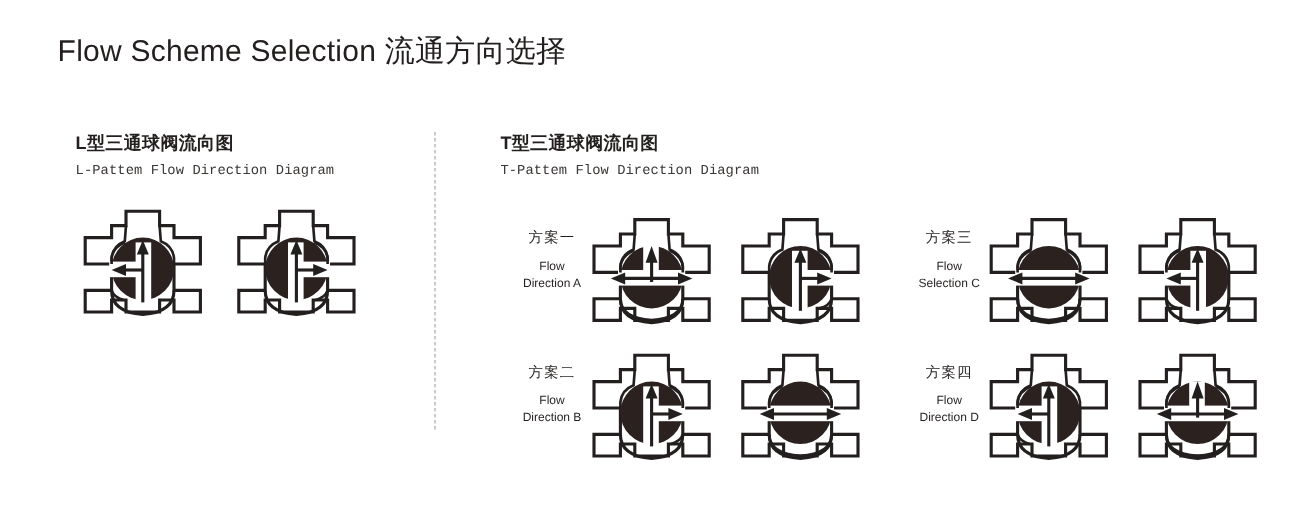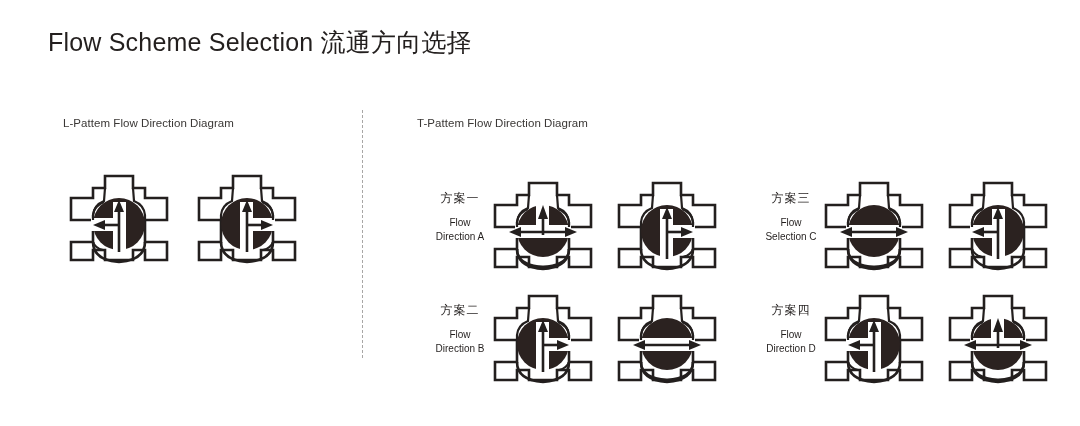--- a/index.html
+++ b/index.html
@@ -45,20 +45,21 @@
     white-space: nowrap;
     letter-spacing: 0.3px;
   }
   .section-title-en {
     font-size: 11.5px;
     font-weight: 400;
     color: #3a3735;
     white-space: nowrap;
     margin-top: 7px;
     letter-spacing: 0.05px;
+    font-family: Liberation Mono, monospace;
   }
 
   #section-l { left: 63px; top: 110px; }
   #section-t { left: 417px; top: 110px; }
 
   .scheme-row { position: absolute; }
   .scheme-label {
     position: absolute;
     width: 92px;
     text-align: center;
@@ -85,39 +86,41 @@
   svg { display: block; overflow: visible; }
 </style>
 </head>
 <body>
 
 <div id="page-title">Flow Scheme Selection 流通方向选择</div>
 
 <div class="divider-vert"></div>
 
 <div class="section" id="section-l">
+  <div class="section-title-cn">L型三通球阀流向图</div>
   <div class="section-title-en">L-Pattem Flow Direction Diagram</div>
 </div>
 
 <div class="valve-pair" style="left:63px; top:168px;">
   <svg width="248" height="100" viewBox="0 0 248 100">
     <g class="valve" transform="translate(0,0)">
       <use href="#valve-body"></use>
       <use href="#ball-left-notch"></use>
       <use href="#arrow-up-left"></use>
     </g>
     <g class="valve" transform="translate(128,0)">
       <use href="#valve-body"></use>
       <use href="#ball-right-notch"></use>
       <use href="#arrow-up-right"></use>
     </g>
   </svg>
 </div>
 
 <div class="section" id="section-t">
+  <div class="section-title-cn">T型三通球阀流向图</div>
   <div class="section-title-en">T-Pattem Flow Direction Diagram</div>
 </div>
 
 <div class="scheme-row" style="left:414px; top:190px;">
   <div class="scheme-label">
     <div class="cn">方案一</div>
     <div class="en">
       <div>Flow</div>
       <div>Direction A</div>
     </div>

